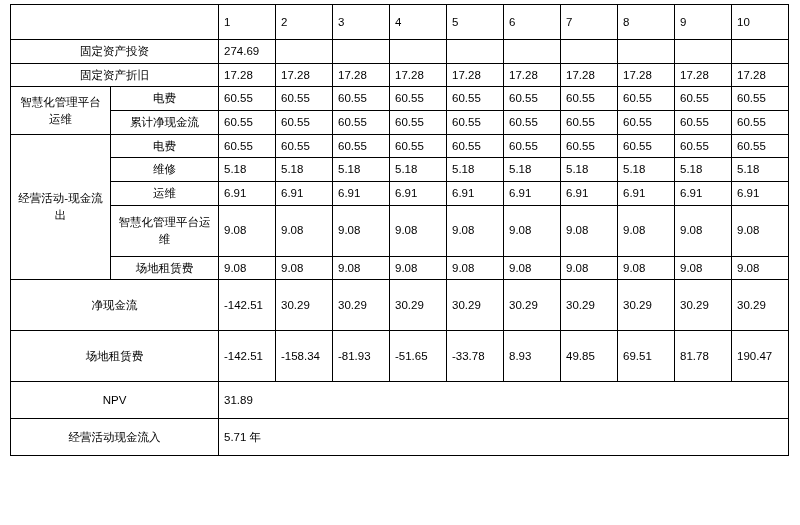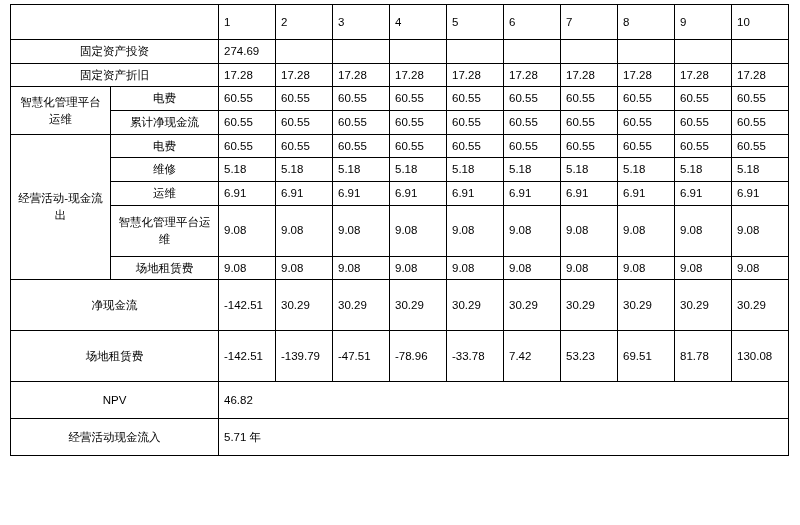--- a/index.html
+++ b/index.html
@@ -215,33 +215,33 @@
           <td class="num tall">30.29</td>
           <td class="num tall">30.29</td>
           <td class="num tall">30.29</td>
           <td class="num tall">30.29</td>
           <td class="num tall">30.29</td>
           <td class="num tall">30.29</td>
         </tr>
         <tr>
           <td class="lab" colspan="2">场地租赁费</td>
           <td class="num tall">-142.51</td>
-          <td class="num tall">-139.79</td>
-          <td class="num tall">-47.51</td>
-          <td class="num tall">-78.96</td>
+          <td class="num tall">-158.34</td>
+          <td class="num tall">-81.93</td>
+          <td class="num tall">-51.65</td>
           <td class="num tall">-33.78</td>
-          <td class="num tall">7.42</td>
-          <td class="num tall">53.23</td>
+          <td class="num tall">8.93</td>
+          <td class="num tall">49.85</td>
           <td class="num tall">69.51</td>
           <td class="num tall">81.78</td>
-          <td class="num tall">130.08</td>
+          <td class="num tall">190.47</td>
         </tr>
         <tr>
           <td colspan="2" class="lab mid">NPV</td>
-          <td colspan="10" class="num mid">46.82</td>
+          <td colspan="10" class="num mid">31.89</td>
         </tr>
         <tr>
           <td colspan="2" class="lab mid">经营活动现金流入</td>
           <td colspan="10" class="num mid">5.71 年</td>
         </tr>
       </tbody>
   </table>
 </div>
 
 </body></html>

